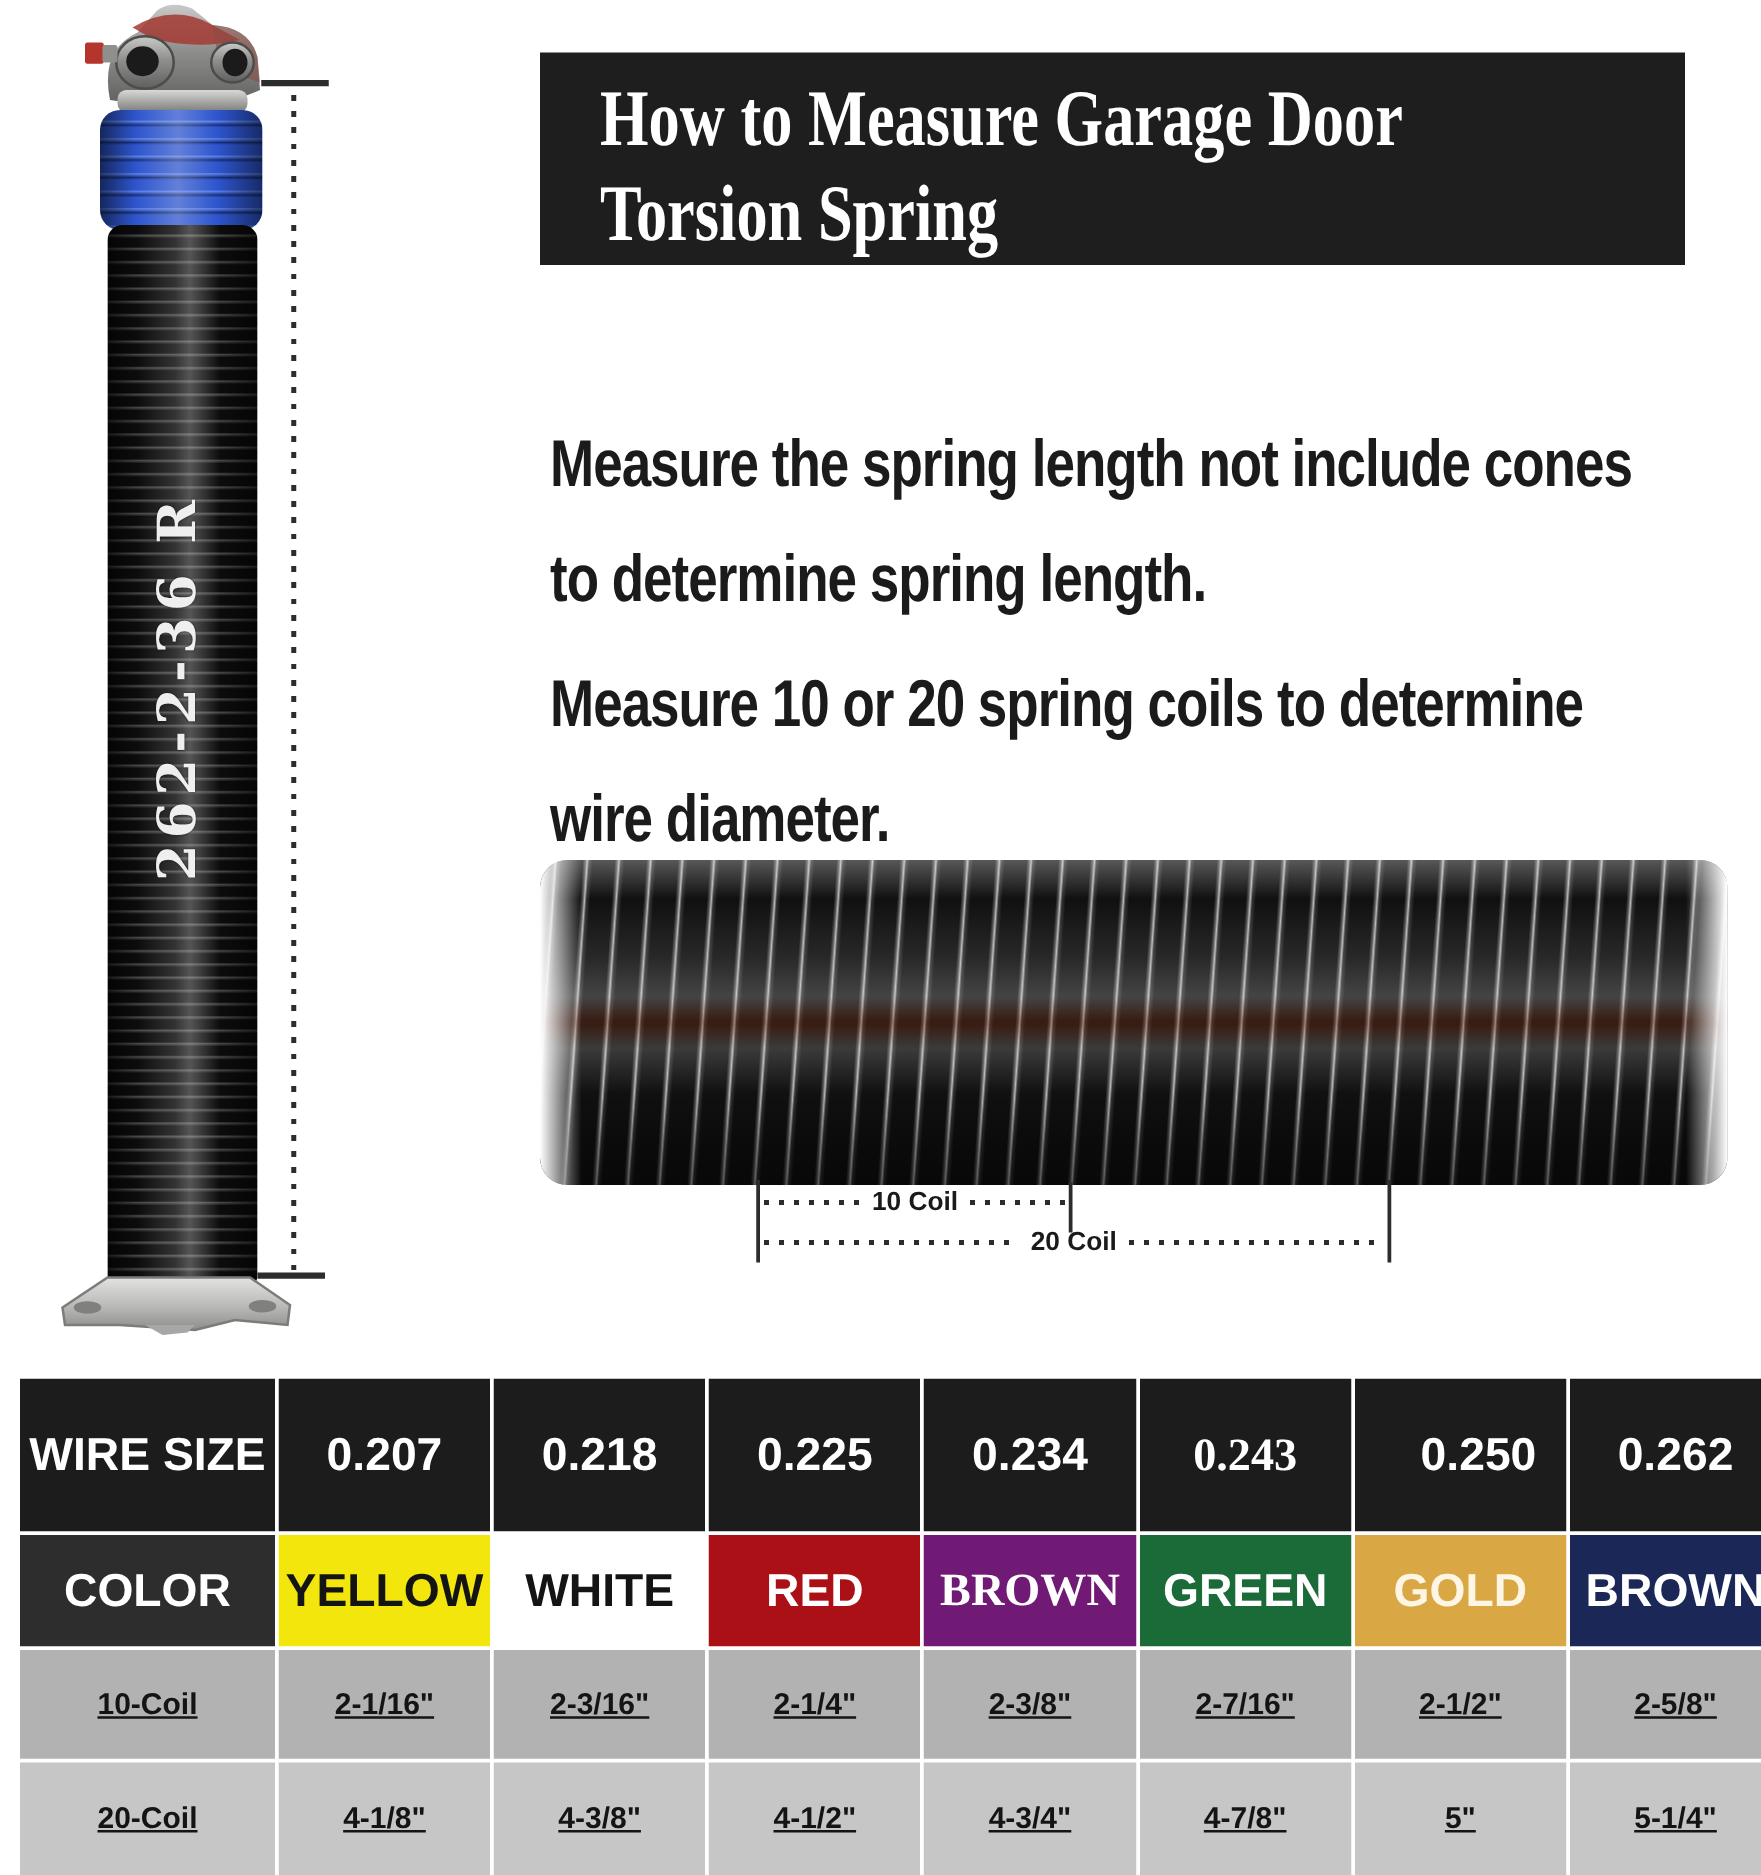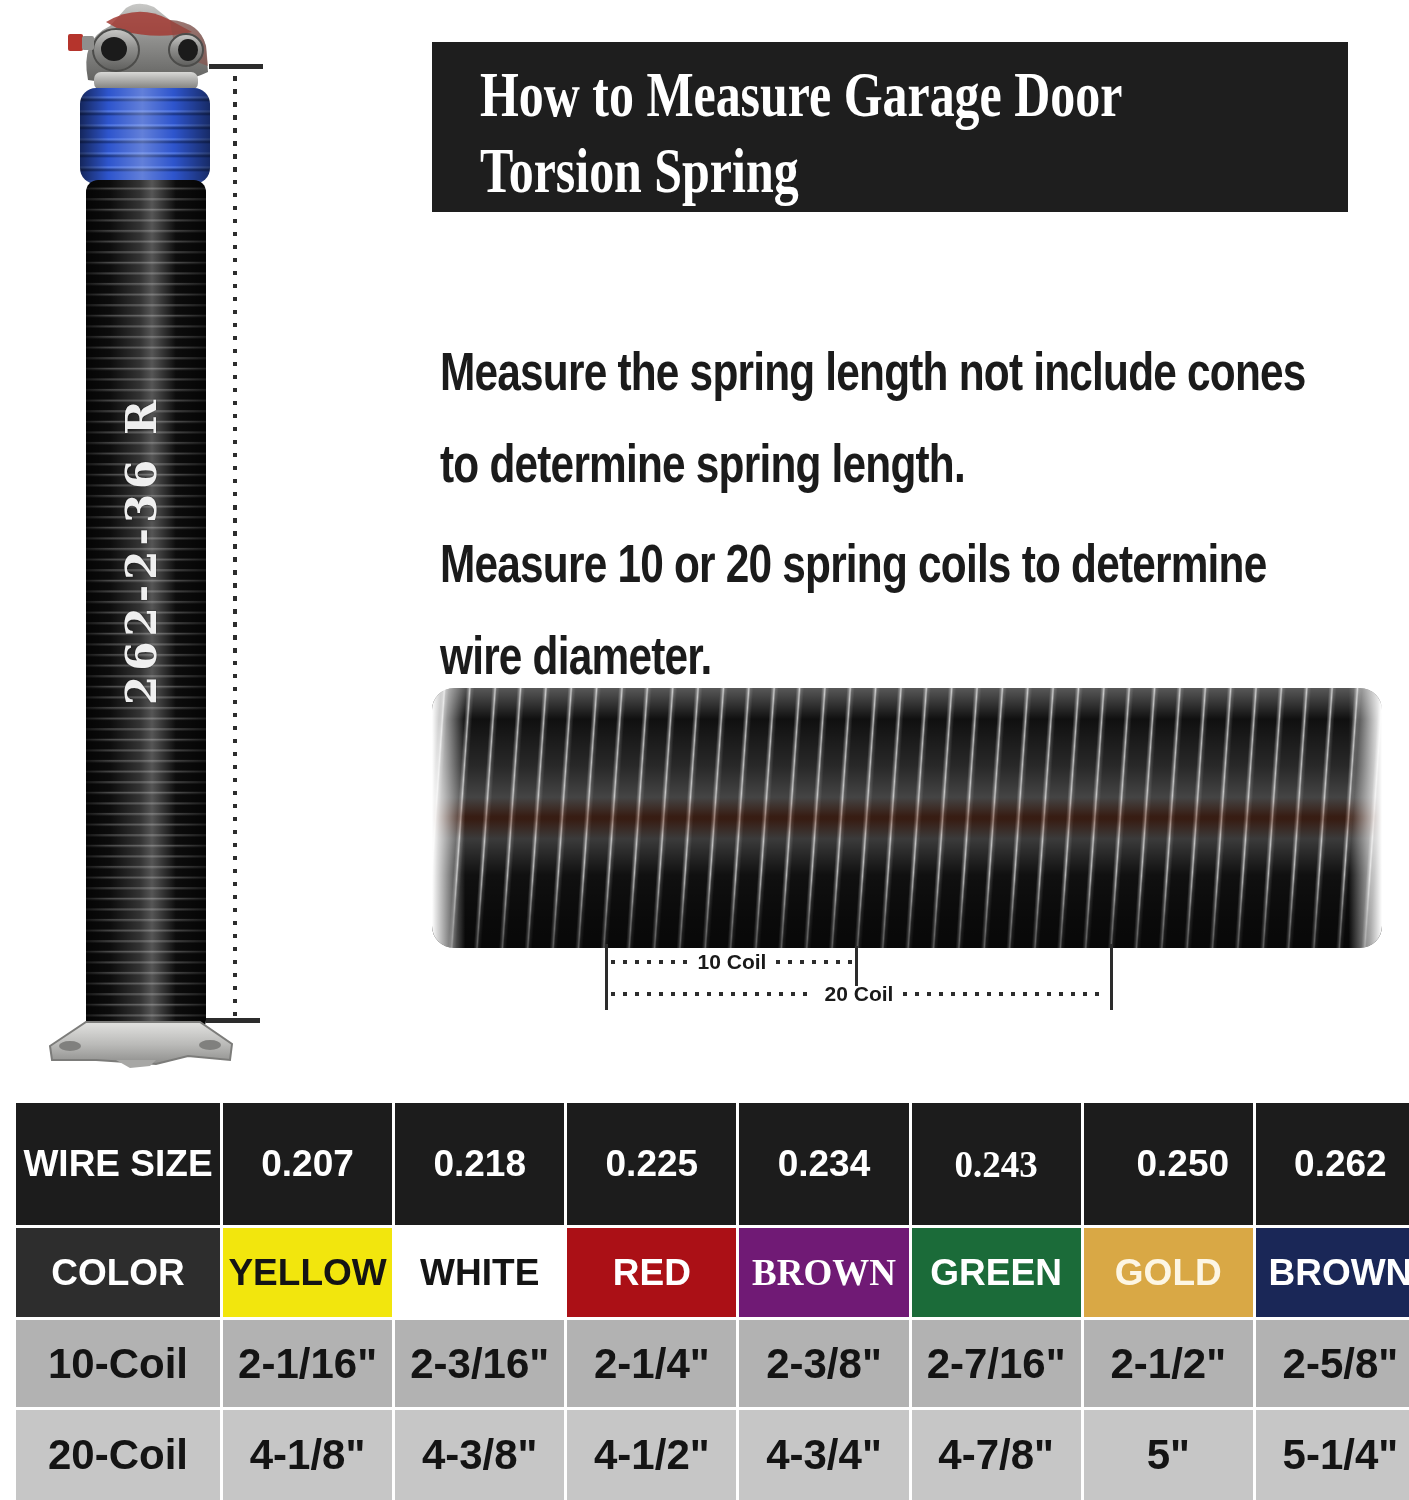--- a/index.html
+++ b/index.html
@@ -63,21 +63,21 @@
   .dimrow.r10{left:6px;top:6px;width:242px;}
   .dimrow.r20{left:6px;top:38px;width:496px;}
 
   
   .spec-table{left:16px;top:1103px;width:1409px;height:339px;display:grid;
     grid-template-columns:204px repeat(7,1fr);grid-template-rows:122px 89px 87px 90px;
     gap:3px;background:#ffffff;}
   .cell{display:flex;align-items:center;justify-content:center;font-weight:bold;}
   .cell.row0{font-size:37px;}
   .cell.row1{font-size:37px;text-align:center;}
-  .cell.row2,.cell.row3{font-size:42px;}
+  .cell.row2,.cell.row3{font-size:24px;text-decoration:underline;}
 
   
   svg{display:block;}
 </style>
 </head>
 <body>
 
 <div class="abs" style="left:0;top:0;width:320px;height:1080px;">
 
   <svg class="abs" style="left:66px;top:0;" width="152" height="100" viewBox="0 0 152 100">

